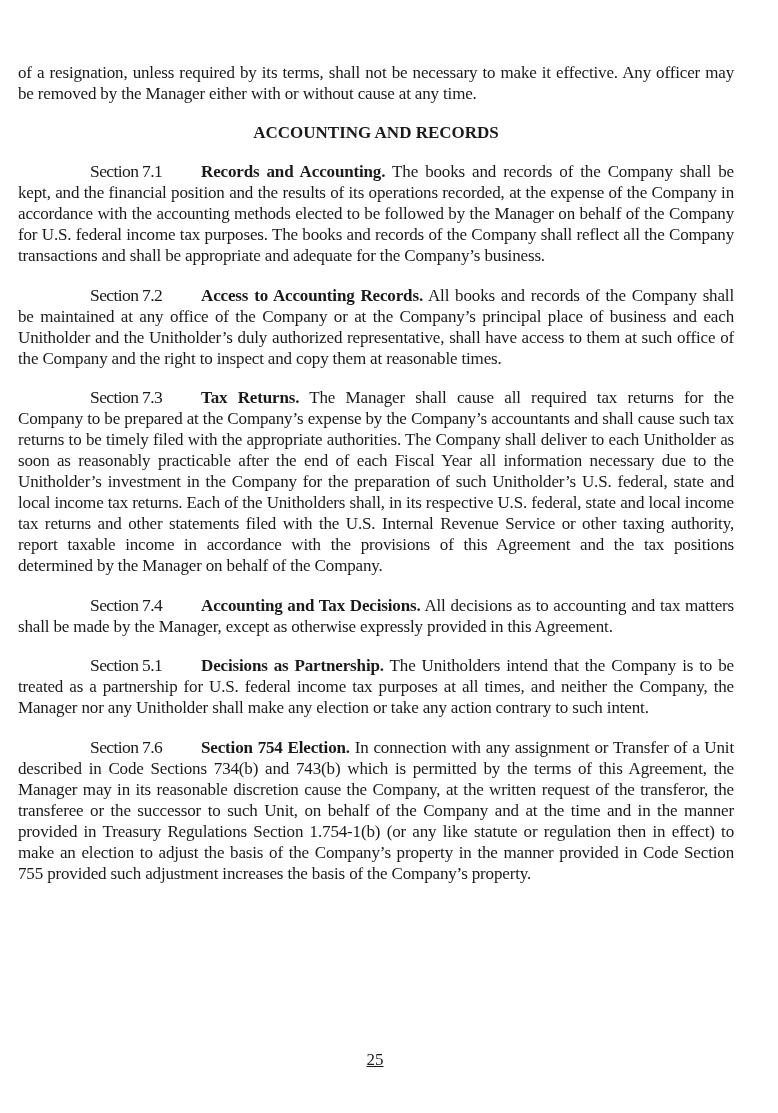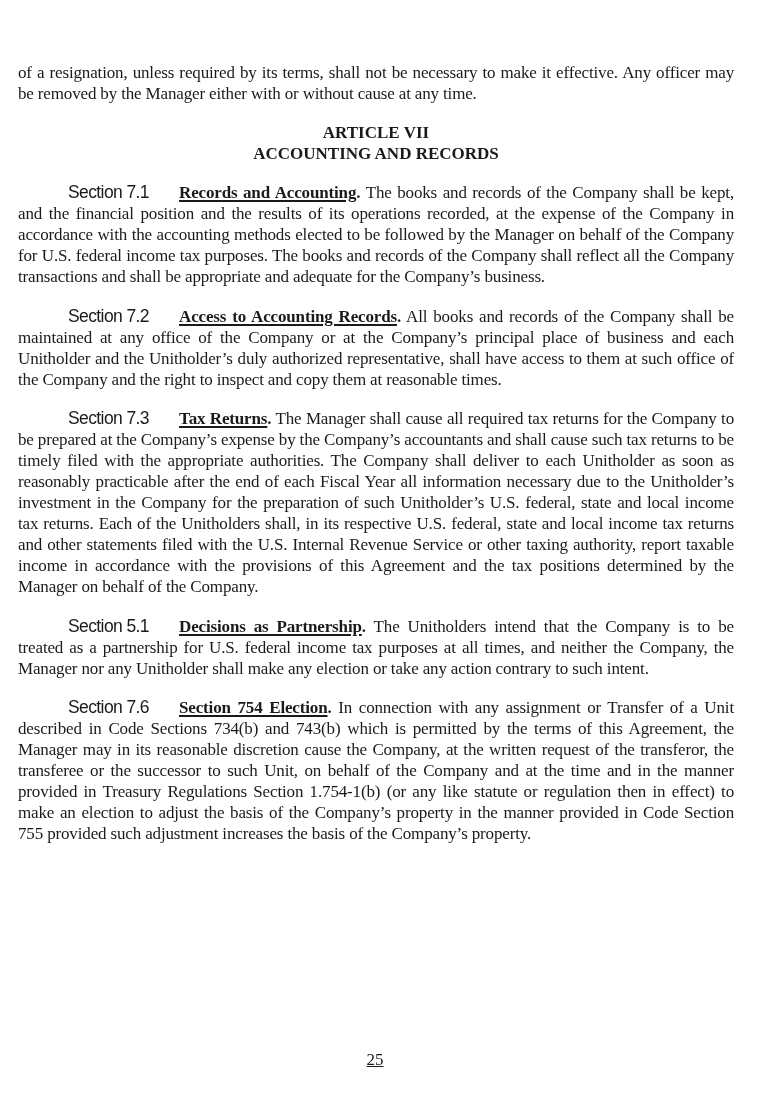--- a/index.html
+++ b/index.html
@@ -7,42 +7,42 @@
       width: 778px; height: 1113px; position: relative; overflow: hidden;
       font-family: "Liberation Serif", "DejaVu Serif", serif;
       color: #1a1a1a;
     }
     .page { position: absolute; left: 18px; top: 62px; width: 716px; }
     p { margin: 0; font-size: 17px; line-height: 21px; text-align: justify; letter-spacing: -0.15px; }
     .lead { margin-bottom: 18px; }
     .article { text-align: center; font-weight: bold; font-size: 17px; line-height: 21px; margin: 0 0 18px 0; }
     .article div { margin: 0; }
     .sec { margin-bottom: 18.5px; }
-    .sec-num { display: inline-block; margin-left: 50px; width: 111px; font-family: Liberation Sans, sans-serif; letter-spacing: -0.6px; font-size: 17.5px; }
-    .sec-title { font-weight: bold; text-decoration: underline; text-decoration-thickness: 1.5px; text-underline-offset: 2px; }
+    .sec-num { display: inline-block; margin-left: 72px; width: 111px; font-family: Liberation Serif, serif; letter-spacing: -0.6px; font-size: 17.5px; }
+    .sec-title { font-weight: bold; text-decoration-thickness: 1.5px; text-underline-offset: 2px; }
     .footer-page { position: absolute; top: 1050px; left: 0; width: 750px; text-align: center; font-size: 17px; text-decoration: underline; }
     .doc-id { position: absolute; top: 1090px; left: 18px; font-size: 11.5px; letter-spacing: -0.4px; margin-top: 46px; }
   </style>
 </head>
 <body>
 
 <div class="page">
   <p class="lead">of a resignation, unless required by its terms, shall not be necessary to make it effective.  Any officer may be removed by the Manager either with or without cause at any time.</p>
 
   <div class="article">
-    <div>ARTICLE VII</div>
     <div>ACCOUNTING AND RECORDS</div>
   </div>
 
   <p class="sec"><span class="sec-num">Section 7.1</span><span class="sec-title">Records and Accounting</span><b>.</b><span>  The books and records of the Company shall be kept, and the financial position and the results of its operations recorded, at the expense of the Company in accordance with the accounting methods elected to be followed by the Manager on behalf of the Company for U.S. federal income tax purposes.  The books and records of the Company shall reflect all the Company transactions and shall be appropriate and adequate for the Company’s business.</span></p>
 
   <p class="sec"><span class="sec-num">Section 7.2</span><span class="sec-title">Access to Accounting Records</span><b>.</b><span>  All books and records of the Company shall be maintained at any office of the Company or at the Company’s principal place of business and each Unitholder and the Unitholder’s duly authorized representative, shall have access to them at such office of the Company and the right to inspect and copy them at reasonable times.</span></p>
 
   <p class="sec"><span class="sec-num">Section 7.3</span><span class="sec-title">Tax Returns</span><b>.</b><span>  The Manager shall cause all required tax returns for the Company to be prepared at the Company’s expense by the Company’s accountants and shall cause such tax returns to be timely filed with the appropriate authorities.  The Company shall deliver to each Unitholder as soon as reasonably practicable after the end of each Fiscal Year all information necessary due to the Unitholder’s investment in the Company for the preparation of such Unitholder’s U.S. federal, state and local income tax returns.  Each of the Unitholders shall, in its respective U.S. federal, state and local income tax returns and other statements filed with the U.S. Internal Revenue Service or other taxing authority, report taxable income in accordance with the provisions of this Agreement and the tax positions determined by the Manager on behalf of the Company.</span></p>
 
+  <p class="sec"><span class="sec-num">Section 7.4</span><span class="sec-title">Accounting and Tax Decisions</span><b>.</b><span>  All decisions as to accounting and tax matters shall be made by the Manager, except as otherwise expressly provided in this Agreement.</span></p>
 
   <p class="sec"><span class="sec-num">Section 5.1</span><span class="sec-title">Decisions as Partnership</span><b>.</b><span>  The Unitholders intend that the Company is to be treated as a partnership for U.S. federal income tax purposes at all times, and neither the Company, the Manager nor any Unitholder shall make any election or take any action contrary to such intent.</span></p>
 
   <p class="sec"><span class="sec-num">Section 7.6</span><span class="sec-title">Section 754 Election</span><b>.</b><span>  In connection with any assignment or Transfer of a Unit described in Code Sections 734(b) and 743(b) which is permitted by the terms of this Agreement, the Manager may in its reasonable discretion cause the Company, at the written request of the transferor, the transferee or the successor to such Unit, on behalf of the Company and at the time and in the manner provided in Treasury Regulations Section 1.754-1(b) (or any like statute or regulation then in effect) to make an election to adjust the basis of the Company’s property in the manner provided in Code Section 755 provided such adjustment increases the basis of the Company’s property.</span></p>
 </div>
 
 <div class="footer-page">25</div>
 <div class="doc-id">US 169575354v26</div>
 
 </body></html>

